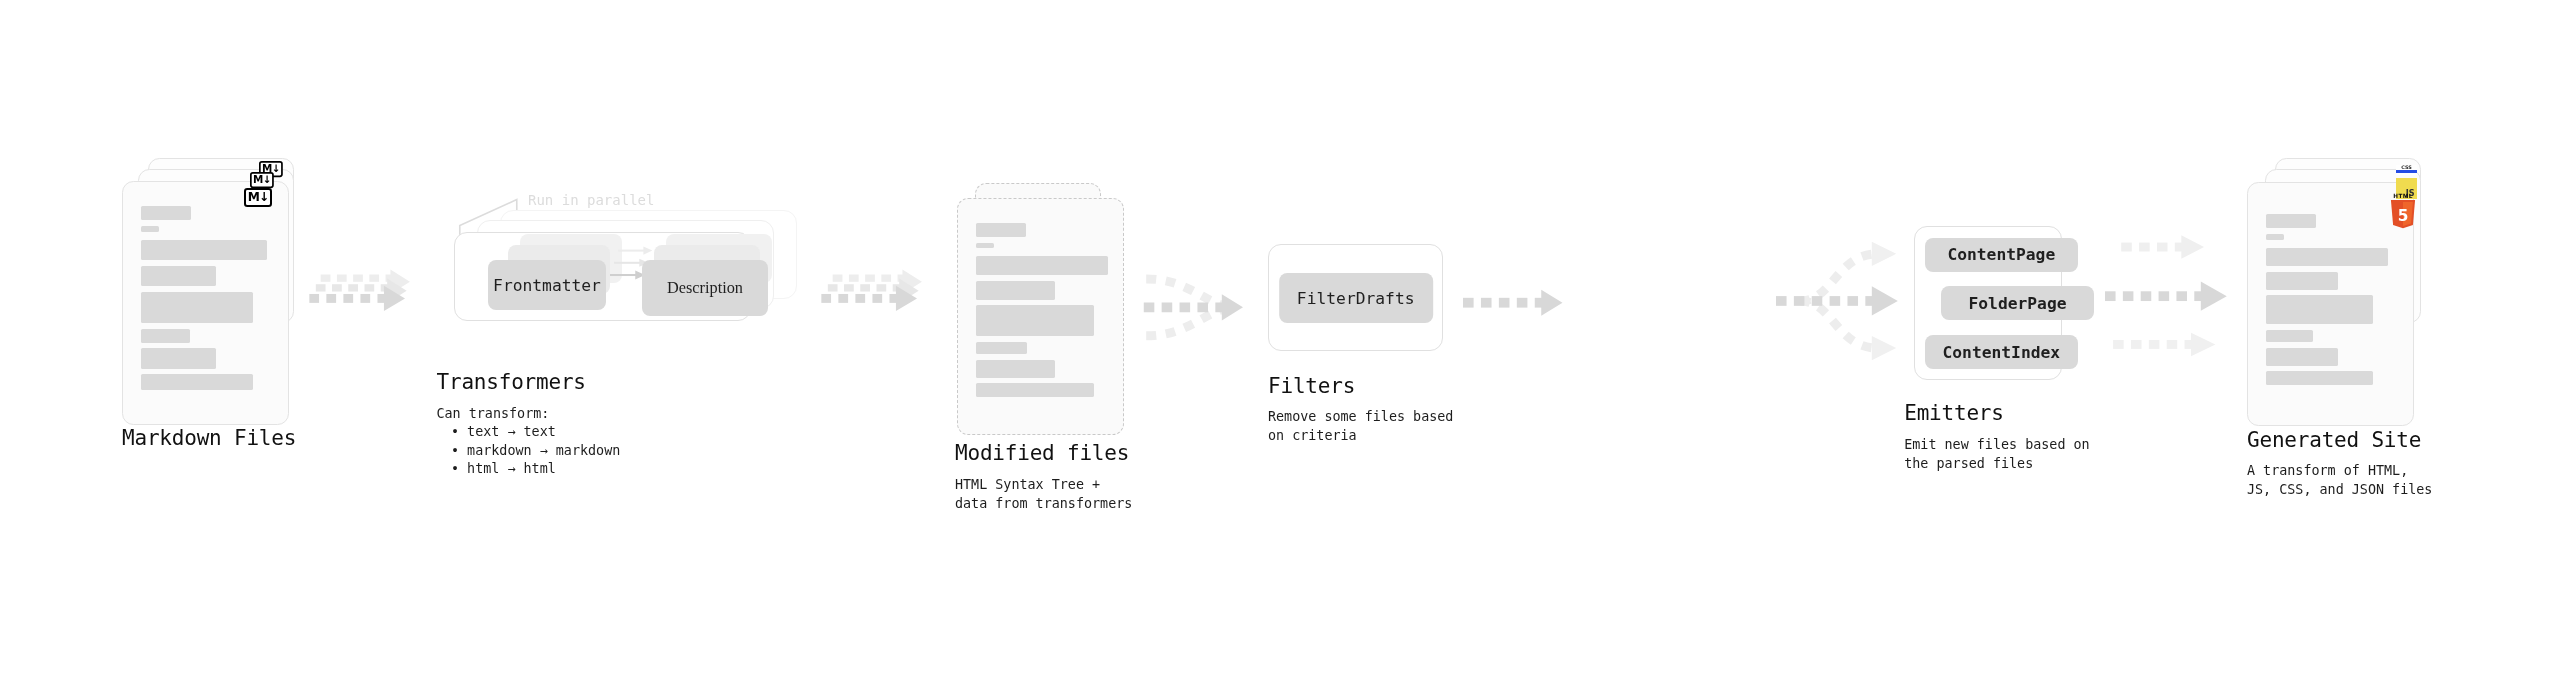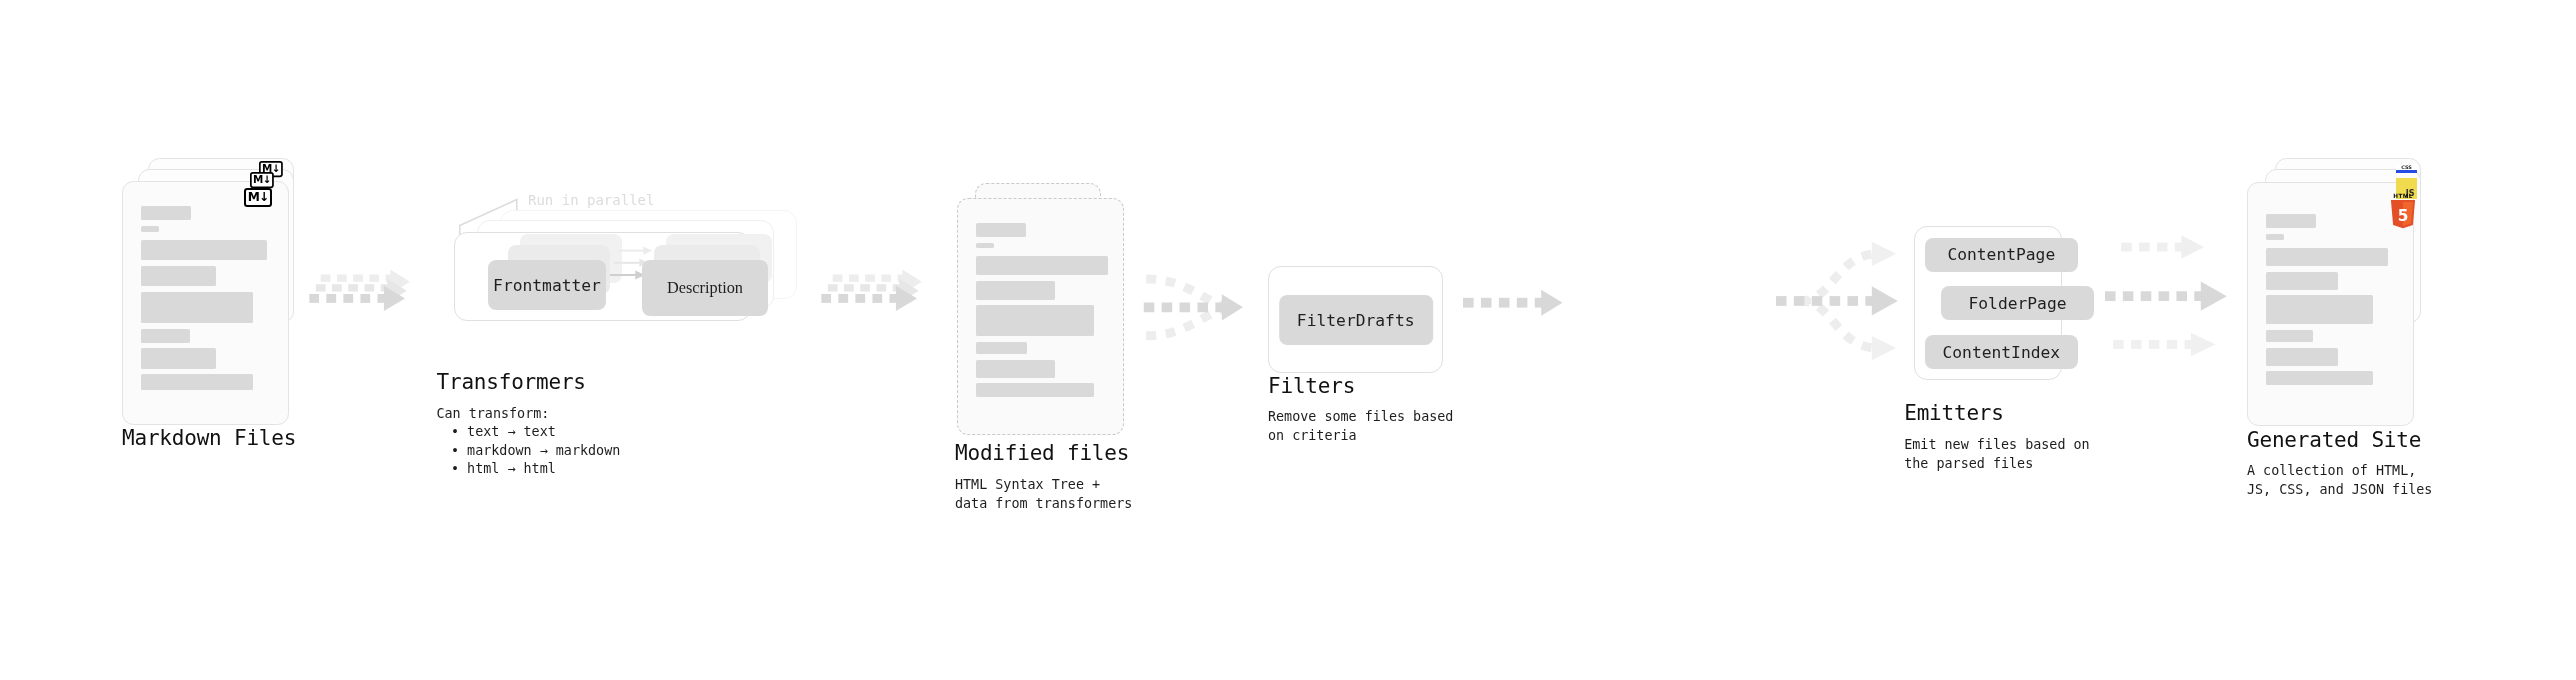--- a/index.html
+++ b/index.html
@@ -283,21 +283,21 @@
       <rect x="12" y="52" width="13" height="12"></rect>
         <rect x="34" y="52" width="13" height="12"></rect>
       <rect x="56" y="52" width="13" height="12"></rect>
         <rect x="78" y="52" width="13" height="12"></rect>
       <rect x="100" y="52" width="13" height="12"></rect>
       <path d="M108 42 L134 58 L108 74 Z"></path>
     </g>
   </svg>
 
   <div class="node" style="left:1268px; top:244px;">
-    <div class="group-box" style="left:0; top:0; width:175px; height:107px; position:relative;margin-top:22px;">
+    <div class="group-box" style="left:0; top:0; width:175px; height:107px; position:relative;">
       <div class="pill" style="left:19.5px; top:28.4px; width:154px; height:50px; position:absolute; transform:translateX(-9.8px);">
         <span>FilterDrafts</span>
       </div>
     </div>
     <div class="cap-title" style="left:0px; top:130px;">Filters</div>
     <div class="cap-sub" style="left:0px; top:164px;">Remove some files based
 on criteria</div>
   </div>
 
   <svg class="abs-svg" style="left:1463px; top:288px;" width="106" height="49" viewBox="0 0 130 60">
@@ -326,21 +326,21 @@
         <rect x="22" y="74" width="13" height="12"></rect>
       <rect x="44" y="74" width="13" height="12"></rect>
         <rect x="66" y="74" width="13" height="12"></rect>
       <rect x="88" y="74" width="13" height="12"></rect>
         <rect x="110" y="74" width="13" height="12"></rect>
       <path d="M118 62 L150 80 L118 98 Z"></path>
     </g>
   </svg>
 
   <div class="node" style="left:1914px; top:226px;">
-    <div class="group-box" style="left:0; top:0; width:148px; height:154px; position:relative;">
+    <div class="group-box" style="left:0; top:0; width:148px; height:154px; position:relative;font-weight:bold;">
       <div class="pill" style="left:9.8px; top:10.6px;  width:153px; height:34px; position:absolute;">
         <span>ContentPage</span>
       </div>
       <div class="pill" style="left:26px; top:59px;  width:153px; height:34px; position:absolute;">
         <span>FolderPage</span>
       </div>
       <div class="pill" style="left:9.8px; top:108px; width:153px; height:34px; position:absolute;">
         <span>ContentIndex</span>
       </div>
     </div>
@@ -407,18 +407,18 @@
         <span class="lbl">HTML</span>
         <svg width="28" height="29" viewBox="0 0 34 36" style="position:absolute; top:7.3px; left:0;">
           <path d="M2 0 L32 0 L29.3 31 L17 35 L4.7 31 Z" fill="#e34f26"></path>
           <path d="M17 2.6 L17 32.4 L27 29.2 L29.3 2.6 Z" fill="#ef652a"></path>
           <text x="17" y="26" font-family="DejaVu Sans, Liberation Sans, sans-serif" font-size="19" font-weight="700" fill="#ffffff" text-anchor="middle">5</text>
         </svg>
       </div>
     </div>
 
     <div class="cap-title" style="left:0px; top:270px;">Generated Site</div>
-    <div class="cap-sub" style="left:0px; top:304px;">A collection of HTML,
+    <div class="cap-sub" style="left:0px; top:304px;">A transform of HTML,
 JS, CSS, and JSON files</div>
   </div>
 
 </div>
 
 
 </body></html>

